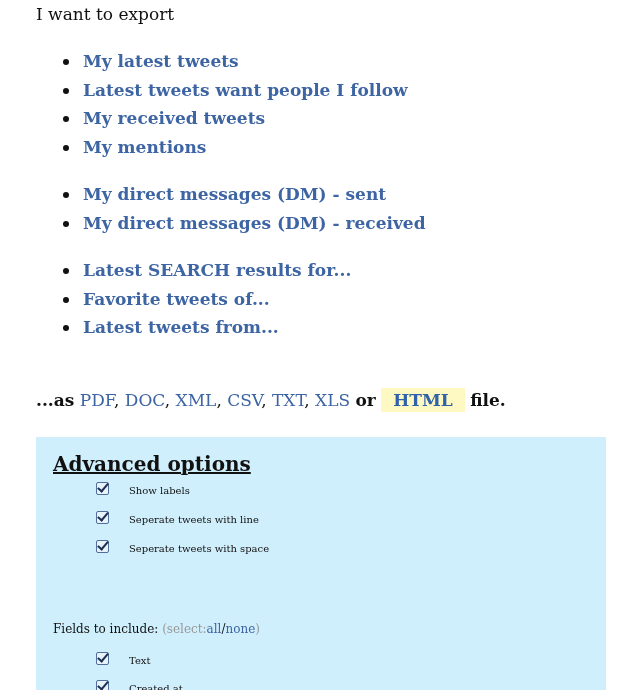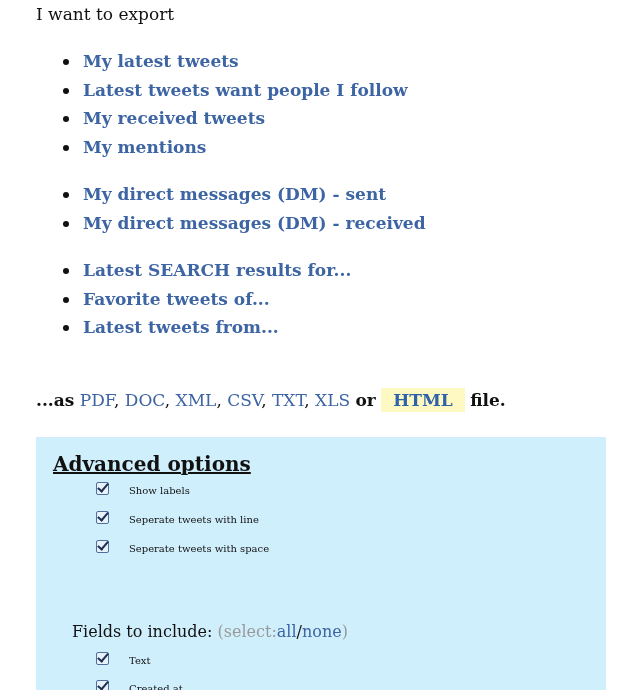--- a/index.html
+++ b/index.html
@@ -50,21 +50,21 @@
     display: inline-block; width: 11px; height: 11px; border: 1.5px solid #4f6f9a;
     border-radius: 2px; background: #e8f2fb; position: relative; vertical-align: -1px;
     margin-right: 20px;
   }
   .cb::after {
     content: ""; position: absolute; left: 3px; top: -2px; width: 4px; height: 9px;
     border-right: 2.5px solid #1d2f52; border-bottom: 2.5px solid #1d2f52;
     transform: rotate(40deg);
   }
   .fields {
-    position: absolute; left: 17px; top: 185px; font-size: 16px; white-space: nowrap; margin-left: 19px;
+    position: absolute; left: 17px; top: 185px; font-size: 12px; white-space: nowrap;
   }
   .fields .muted { color: #999; }
 </style>
 </head>
 <body>
 
 <div class="heading">I want to export</div>
 
 <ul class="opts" style="top:47px">
   <li><a class="lnk">My latest tweets</a></li>

